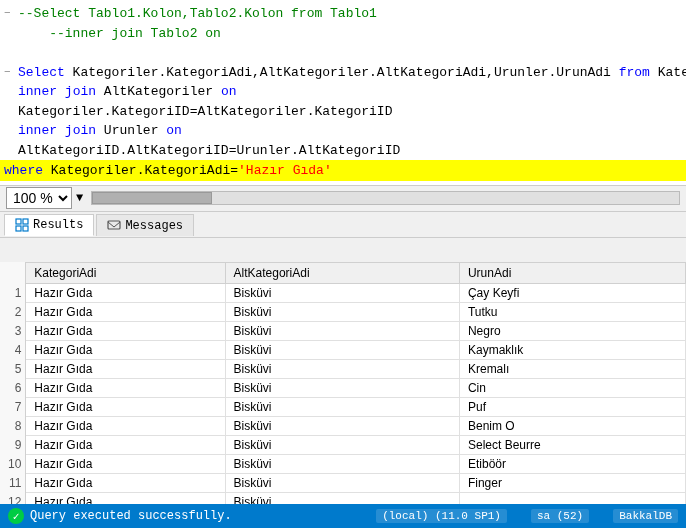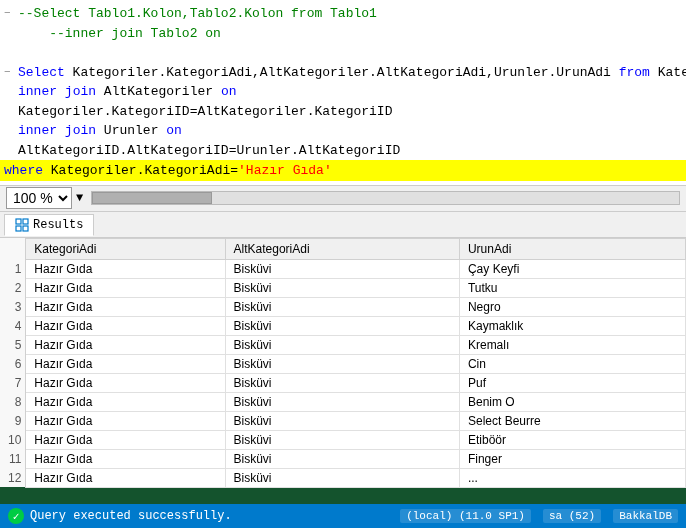--- a/index.html
+++ b/index.html
@@ -122,20 +122,21 @@
     .tab.active {
       background: #ffffff;
       border-bottom: 1px solid #ffffff;
     }
 
     
     .results-area {
       flex: 1;
       background: #14532d;
       overflow: auto;
+      margin-top: 24px;
     }
 
     table {
       border-collapse: collapse;
       width: 100%;
       font-family: 'Segoe UI', Arial, sans-serif;
       font-size: 12px;
     }
 
     thead tr {
@@ -199,21 +200,21 @@
       flex-shrink: 0;
     }
 
     .status-text {
       flex: 1;
       color: #ffffff;
     }
 
     .status-right {
       display: flex;
-      gap: 12px;
+      gap: 24px;
     }
 
     .status-badge {
       background: rgba(255,255,255,0.15);
       padding: 1px 6px;
       border-radius: 2px;
       font-size: 11px;
     }
   </style>
 </head>
@@ -285,20 +286,29 @@
   <div class="tab active">
     <span style="display:inline-block;width:14px;height:14px;">
       <svg width="14" height="14" viewBox="0 0 14 14">
         <rect x="1" y="1" width="5" height="5" fill="none" stroke="#007acc" stroke-width="1.2"></rect>
         <rect x="8" y="1" width="5" height="5" fill="none" stroke="#007acc" stroke-width="1.2"></rect>
         <rect x="1" y="8" width="5" height="5" fill="none" stroke="#007acc" stroke-width="1.2"></rect>
         <rect x="8" y="8" width="5" height="5" fill="none" stroke="#007acc" stroke-width="1.2"></rect>
       </svg>
     </span>
     <span>Results</span>
+  </div>
+  <div class="tab">
+    <span style="display:inline-block;width:14px;height:14px;">
+      <svg width="14" height="14" viewBox="0 0 14 14">
+        <rect x="1" y="2" width="12" height="8" rx="1" fill="none" stroke="#555" stroke-width="1.2"></rect>
+        <polyline points="1,3 7,8 13,3" fill="none" stroke="#555" stroke-width="1"></polyline>
+      </svg>
+    </span>
+    <span>Messages</span>
   </div>
 </div>
 
 <div class="results-area">
   <table>
     <thead>
       <tr>
         <th class="row-num-col"></th>
         <th>KategoriAdi</th>
         <th>AltKategoriAdi</th>

